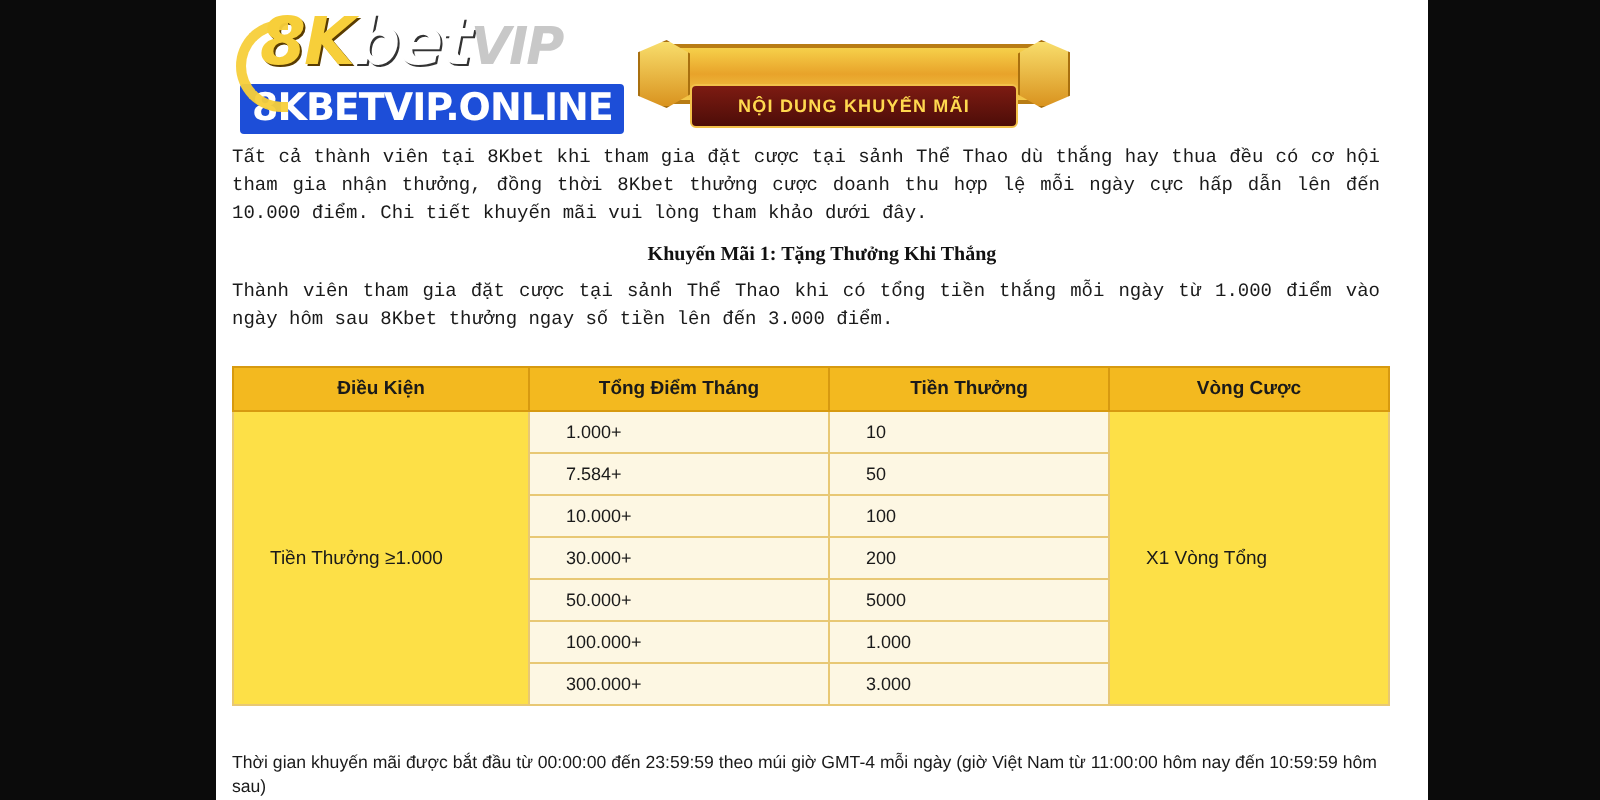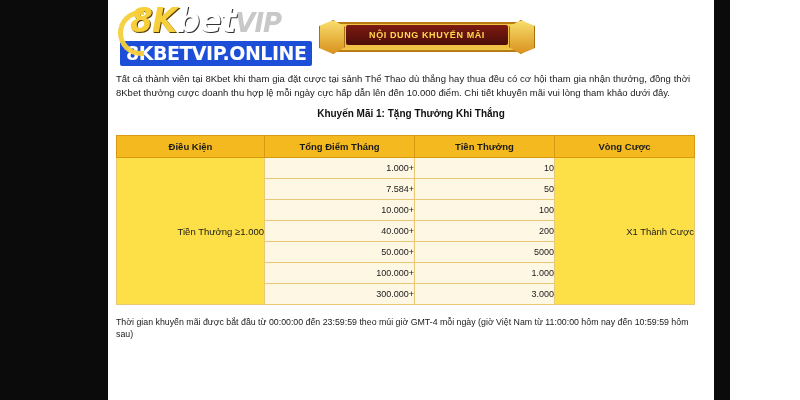--- a/index.html
+++ b/index.html
@@ -8,21 +8,21 @@
   }
   body {
     width: 800px;
     height: 400px;
     background: #ffffff;
     font-family: "Liberation Sans", sans-serif;
     overflow: hidden;
   }
   .page {
     position: relative;
-    width: 730px;
+    width: 800px;
     height: 400px;
     background: #ffffff;
     overflow: hidden;
   }
   
   .rail {
     position: absolute;
     top: 0;
     width: 108px;
     height: 400px;
@@ -113,21 +113,21 @@
     width: 200px;
     height: 30px;
     background: linear-gradient(180deg, #f6d04a 0%, #e8a32a 50%, #f3c84a 100%);
     border: 2px solid #b87c14;
     border-radius: 4px;
     box-sizing: border-box;
   }
   .banner-inner {
     position: absolute;
     left: 18px;
-    top: 8px;
+    top: 26px;
     width: 164px;
     height: 22px;
     background: linear-gradient(180deg, #7d1b12 0%, #4d0d08 100%);
     border: 1px solid #f2c14a;
     border-radius: 3px;
     box-sizing: border-box;
     display: flex;
     align-items: center;
     justify-content: center;
   }
@@ -163,27 +163,29 @@
     top: 72px;
     width: 590px;
     color: #1a1a1a;
   }
   p.para {
     margin: 0 16px 8px 0;
     font-size: 9.5px;
     line-height: 14px;
     text-align: justify;
     color: #1a1a1a;
+    font-family: Liberation Mono, monospace;
   }
   h3.subhead {
     margin: 4px 0 6px 0;
     font-size: 10px;
     font-weight: bold;
     text-align: center;
     color: #111;
+    font-family: Liberation Serif, serif;
   }
 
   
   table.promo {
     border-collapse: collapse;
     width: 578px;
     margin-top: 16px;
     table-layout: fixed;
     border-radius: 29px;
   }
@@ -194,35 +196,35 @@
     font-weight: bold;
     color: #1a1a1a;
     padding: 5px 2px;
     text-align: center;
   }
   table.promo td {
     border: 1px solid #e8c874;
     background: #fdf7e3;
     font-size: 9px;
     color: #1a1a1a;
-    text-align: right;
-    padding: 4px 0;
+    text-align: left;
+    padding: 4px 18px;
     height: 12px;
   }
   table.promo td.side {
     font-size: 9.5px;
     background: #fde047;
   }
   col.c1 { width: 148px; }
   col.c2 { width: 150px; }
   col.c3 { width: 140px; }
   col.c4 { width: 140px; }
 
   .footnotes {
-    margin-top: 11px;
+    margin-top: 22px;
   }
   .footnotes p {
     margin: 0 0 2px 0;
     font-size: 8.8px;
     line-height: 12px;
     color: #1a1a1a;
   }
 </style>
 </head>
 <body>
@@ -247,20 +249,21 @@
       <div class="banner-orn left"></div>
       <div class="banner-orn right"></div>
       <div class="banner-inner">
         <span class="banner-text">NỘI DUNG KHUYẾN MÃI</span>
       </div>
     </div>
 
     <div class="article">
       <p class="para">Tất cả thành viên tại 8Kbet khi tham gia đặt cược tại sảnh Thể Thao dù thắng hay thua đều có cơ hội tham gia nhận thưởng, đồng thời 8Kbet thưởng cược doanh thu hợp lệ mỗi ngày cực hấp dẫn lên đến 10.000 điểm. Chi tiết khuyến mãi vui lòng tham khảo dưới đây.</p>
       <h3 class="subhead">Khuyến Mãi 1: Tặng Thưởng Khi Thắng</h3>
+      <p class="para">Thành viên tham gia đặt cược tại sảnh Thể Thao khi có tổng tiền thắng mỗi ngày từ 1.000 điểm vào ngày hôm sau 8Kbet thưởng ngay số tiền lên đến 3.000 điểm.</p>
 
       <table class="promo">
         <colgroup>
           <col class="c1">
             <col class="c2">
             <col class="c3">
             <col class="c4">
         </colgroup>
         <thead>
           <tr>
@@ -268,32 +271,32 @@
             <th>Tổng Điểm Tháng</th>
             <th>Tiền Thưởng</th>
             <th>Vòng Cược</th>
           </tr>
         </thead>
         <tbody>
           <tr>
             <td class="side" rowspan="7">Tiền Thưởng ≥1.000</td>
             <td>1.000+</td>
             <td>10</td>
-            <td class="side" rowspan="7">X1 Thành Cược</td>
+            <td class="side" rowspan="7">X1 Vòng Tổng</td>
           </tr>
           <tr>
             <td>7.584+</td>
             <td>50</td>
           </tr>
           <tr>
             <td>10.000+</td>
             <td>100</td>
           </tr>
           <tr>
-            <td>40.000+</td>
+            <td>30.000+</td>
             <td>200</td>
           </tr>
           <tr>
             <td>50.000+</td>
             <td>5000</td>
           </tr>
           <tr>
             <td>100.000+</td>
             <td>1.000</td>
           </tr>

